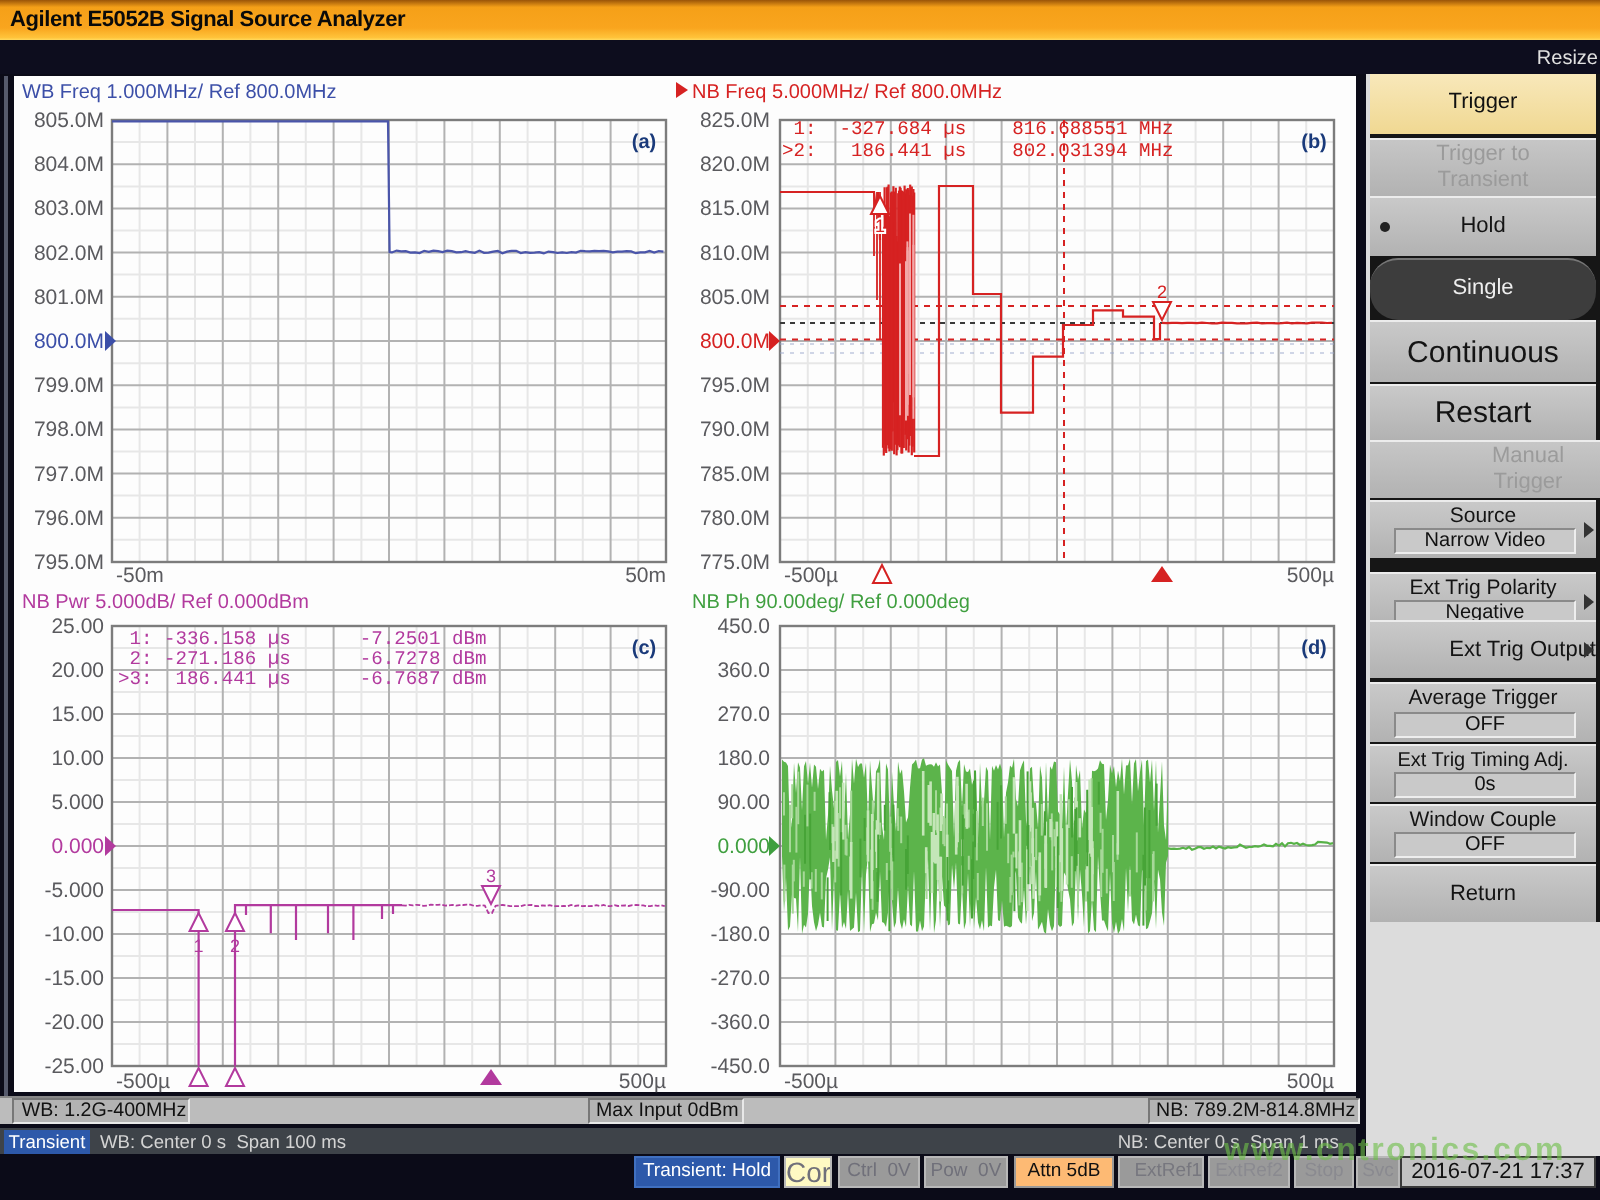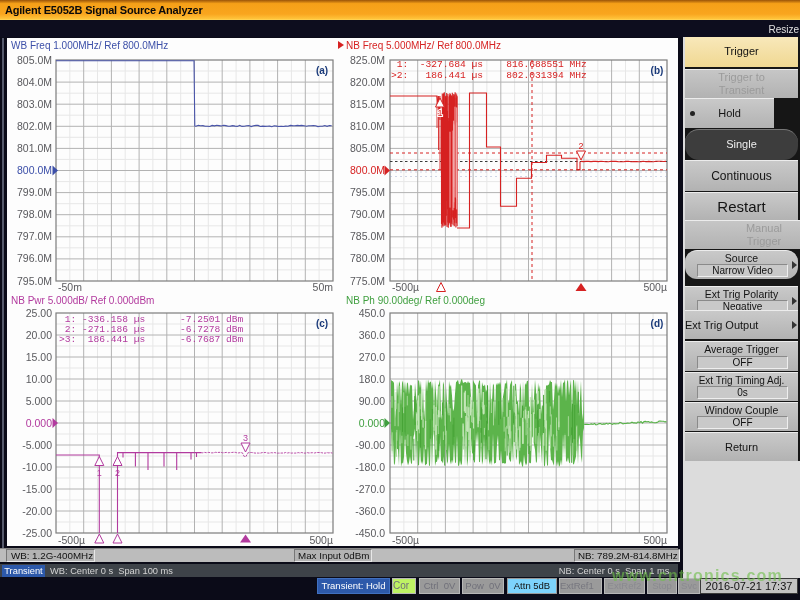--- a/index.html
+++ b/index.html
@@ -13,48 +13,48 @@
 <div style="position:absolute;left:2px;top:38px;width:2px;height:522px;background:#565a6c;"></div>
 <div style="position:absolute;left:683px;top:37px;width:117px;height:424px;background:#161616;"></div>
 <div style="position:absolute;left:683px;top:37px;width:2px;height:424px;background:#dcdcdc;"></div>
 <div style="position:absolute;left:683px;top:461px;width:117px;height:117px;background:#dcdcdc;"></div>
 <div style="position:absolute;left:685px;top:37px;width:113px;height:30px;background:linear-gradient(#f8e8ba,#f0d892);font-size:11px;">
     <div style="position:absolute;left:0;right:0;top:8px;text-align:center;line-height:13px;color:#111;">Trigger</div>
   </div>
 <div style="position:absolute;left:685px;top:68.5px;width:113px;height:28px;background:linear-gradient(#c6c6c6,#b2b2b2);border-top:1px solid #ececec;font-size:11px;">
     <div style="position:absolute;left:0;right:0;top:1px;text-align:center;line-height:13px;color:#9b9b9b;">Trigger to<br>Transient</div>
   </div>
-<div style="position:absolute;left:685px;top:98px;width:89px;height:29px;background:linear-gradient(#c9c9c9,#b2b2b2);border-top:1px solid #ececec;font-size:11px;">
+<div style="position:absolute;left:685px;top:98px;width:113px;height:29px;background:linear-gradient(#c9c9c9,#b2b2b2);border-top:1px solid #ececec;font-size:11px;">
     <div style="position:absolute;left:0;right:0;top:8px;text-align:center;line-height:13px;color:#141414;">Hold</div>
     <div style="position:absolute;left:5px;top:12px;width:5px;height:5px;border-radius:50%;background:#222;"></div>
   </div>
 <div style="position:absolute;left:685px;top:128.5px;width:113px;height:30px;background:#3d3d3d;border-top:1px solid #777;font-size:11px;border-radius:14px;">
     <div style="position:absolute;left:0;right:0;top:8px;text-align:center;line-height:13px;color:#eee;">Single</div>
   </div>
-<div style="position:absolute;left:685px;top:159.5px;width:113px;height:30px;background:linear-gradient(#c9c9c9,#b2b2b2);border-top:1px solid #ececec;font-size:12px;">
+<div style="position:absolute;left:685px;top:159.5px;width:113px;height:30px;background:linear-gradient(#c9c9c9,#b2b2b2);border-top:1px solid #ececec;font-size:15px;">
     <div style="position:absolute;left:0;right:0;top:9px;text-align:center;line-height:13px;color:#141414;">Continuous</div>
   </div>
 <div style="position:absolute;left:685px;top:191.5px;width:113px;height:27px;background:linear-gradient(#c9c9c9,#b2b2b2);border-top:1px solid #ececec;font-size:15px;">
     <div style="position:absolute;left:0;right:0;top:7px;text-align:center;line-height:13px;color:#141414;">Restart</div>
   </div>
 <div style="position:absolute;left:685px;top:220px;width:113px;height:28px;background:linear-gradient(#c6c6c6,#b2b2b2);border-top:1px solid #ececec;font-size:11px;padding-left:45px;">
     <div style="position:absolute;left:0;right:0;top:1px;text-align:center;line-height:13px;color:#9b9b9b;">Manual<br>Trigger</div>
   </div>
-<div style="position:absolute;left:685px;top:250px;width:113px;height:28px;background:linear-gradient(#c9c9c9,#b2b2b2);border-top:1px solid #ececec;font-size:11px;border-radius:12px;">
+<div style="position:absolute;left:685px;top:250px;width:113px;height:28px;background:linear-gradient(#c9c9c9,#b2b2b2);border-top:1px solid #ececec;font-size:11px;">
     <div style="position:absolute;left:0;right:0;top:1px;text-align:center;line-height:13px;font-size:10.5px;color:#141414;white-space:nowrap;">Source</div>
     <div style="position:absolute;left:12px;right:10px;bottom:2px;height:11px;background:#c9c9c9;border:1px solid;border-color:#8a8a8a #eee #eee #8a8a8a;text-align:center;font-size:10px;line-height:11px;color:#111;white-space:nowrap;">Narrow Video</div>
     <div style="position:absolute;right:1px;top:10px;width:0;height:0;border-left:5px solid #333;border-top:4px solid transparent;border-bottom:4px solid transparent;"></div>
   </div>
 <div style="position:absolute;left:685px;top:286px;width:113px;height:28px;background:linear-gradient(#c9c9c9,#b2b2b2);border-top:1px solid #ececec;font-size:11px;">
     <div style="position:absolute;left:0;right:0;top:1px;text-align:center;line-height:13px;font-size:10.5px;color:#141414;white-space:nowrap;">Ext Trig Polarity</div>
     <div style="position:absolute;left:12px;right:10px;bottom:2px;height:11px;background:#c9c9c9;border:1px solid;border-color:#8a8a8a #eee #eee #8a8a8a;text-align:center;font-size:10px;line-height:11px;color:#111;white-space:nowrap;">Negative</div>
     <div style="position:absolute;right:1px;top:10px;width:0;height:0;border-left:5px solid #333;border-top:4px solid transparent;border-bottom:4px solid transparent;"></div>
   </div>
 <div style="position:absolute;left:685px;top:310px;width:113px;height:28px;background:linear-gradient(#c9c9c9,#b2b2b2);border-top:1px solid #ececec;font-size:11px;">
-    <div style="position:absolute;left:0;right:0;top:8px;text-align:left;line-height:13px;color:#141414;">Ext Trig Output</div>
+    <div style="position:absolute;left:0;right:0;top:8px;text-align:right;line-height:13px;color:#141414;">Ext Trig Output</div>
     <div style="position:absolute;right:1px;top:10px;width:0;height:0;border-left:5px solid #333;border-top:4px solid transparent;border-bottom:4px solid transparent;"></div>
   </div>
 <div style="position:absolute;left:685px;top:340.5px;width:113px;height:29px;background:linear-gradient(#c9c9c9,#b2b2b2);border-top:1px solid #ececec;font-size:11px;">
     <div style="position:absolute;left:0;right:0;top:1px;text-align:center;line-height:13px;font-size:10.5px;color:#141414;white-space:nowrap;">Average Trigger</div>
     <div style="position:absolute;left:12px;right:10px;bottom:2px;height:11px;background:#c9c9c9;border:1px solid;border-color:#8a8a8a #eee #eee #8a8a8a;text-align:center;font-size:10px;line-height:11px;color:#111;white-space:nowrap;">OFF</div>
   </div>
 <div style="position:absolute;left:685px;top:371.5px;width:113px;height:28px;background:linear-gradient(#c9c9c9,#b2b2b2);border-top:1px solid #ececec;font-size:11px;">
     <div style="position:absolute;left:0;right:0;top:1px;text-align:center;line-height:13px;font-size:10px;color:#141414;white-space:nowrap;">Ext Trig Timing Adj.</div>
     <div style="position:absolute;left:12px;right:10px;bottom:2px;height:11px;background:#c9c9c9;border:1px solid;border-color:#8a8a8a #eee #eee #8a8a8a;text-align:center;font-size:10px;line-height:11px;color:#111;white-space:nowrap;">0s</div>
   </div>
@@ -68,25 +68,25 @@
 
 <div style="position:absolute;left:0;top:548px;width:678px;height:13px;background:#bcbcbc;border-top:1px solid #888;"></div>
 <div style="position:absolute;left:6px;top:548.5px;width:84px;height:11.5px;background:#b3b3b3;border:1px solid;border-color:#777 #e8e8e8 #e8e8e8 #777;font-size:9.8px;line-height:11.5px;padding-left:3px;color:#111;white-space:nowrap;overflow:hidden;text-align:center;">WB: 1.2G-400MHz</div>
 <div style="position:absolute;left:294px;top:548.5px;width:73px;height:11.5px;background:#b3b3b3;border:1px solid;border-color:#777 #e8e8e8 #e8e8e8 #777;font-size:9.8px;line-height:11.5px;padding-left:3px;color:#111;white-space:nowrap;overflow:hidden;">Max Input 0dBm</div>
 <div style="position:absolute;left:574px;top:548.5px;width:101px;height:11.5px;background:#b3b3b3;border:1px solid;border-color:#777 #e8e8e8 #e8e8e8 #777;font-size:9.8px;line-height:11.5px;padding-left:3px;color:#111;white-space:nowrap;overflow:hidden;">NB: 789.2M-814.8MHz</div>
 <div style="position:absolute;left:0;top:564px;width:678px;height:13px;background:#3e4349;"></div>
 <div style="position:absolute;left:2px;top:564.5px;width:43px;height:12px;background:#2d59aa;color:#fff;font-size:9.3px;line-height:12px;text-align:center;">Transient</div>
 <div style="position:absolute;left:50px;top:564.5px;height:12px;color:#d4d4d4;font-size:9.3px;line-height:12px;">WB: Center 0 s&nbsp;&nbsp;Span 100 ms</div>
 <div style="position:absolute;left:0;top:564.5px;width:672px;height:12px;color:#d4d4d4;font-size:9.3px;line-height:12px;text-align:right;">NB: Center 0 s&nbsp;&nbsp;Span 1 ms&nbsp;</div>
 <div style="position:absolute;left:317px;top:578px;width:71px;height:14px;background:#2d59aa;border:1px solid #4070c0;font-size:9.5px;line-height:14px;text-align:center;color:#fff;white-space:nowrap;overflow:hidden;">Transient: Hold</div>
-<div style="position:absolute;left:392px;top:578px;width:22px;height:14px;background:#bef264;border:1px solid #b8b8b8;font-size:10px;line-height:14px;color:#70707a;white-space:nowrap;overflow:hidden;">Cor</div>
+<div style="position:absolute;left:392px;top:578px;width:22px;height:14px;background:#fef9c3;border:1px solid #b8b8b8;font-size:14px;line-height:14px;text-align:center;color:#70707a;white-space:nowrap;overflow:hidden;">Cor</div>
 <div style="position:absolute;left:419px;top:578px;width:39px;height:14px;background:#9a9a9a;border:1px solid #b8b8b8;font-size:9.5px;line-height:14px;text-align:center;color:#70707a;white-space:nowrap;overflow:hidden;">Ctrl&nbsp;&nbsp;0V</div>
 <div style="position:absolute;left:462px;top:578px;width:40px;height:14px;background:#9a9a9a;border:1px solid #b8b8b8;font-size:9.5px;line-height:14px;text-align:center;color:#70707a;white-space:nowrap;overflow:hidden;">Pow&nbsp;&nbsp;0V</div>
-<div style="position:absolute;left:507px;top:578px;width:48px;height:14px;background:#7dd3fc;border:1px solid #999;font-size:9.5px;line-height:14px;text-align:center;color:#111;white-space:nowrap;overflow:hidden;">Attn 5dB</div>
-<div style="position:absolute;left:559px;top:578px;width:41px;height:14px;background:#9a9a9a;border:1px solid #b8b8b8;font-size:9.5px;line-height:14px;text-align:left;color:#77777f;white-space:nowrap;overflow:hidden;">ExtRef1</div>
+<div style="position:absolute;left:507px;top:578px;width:48px;height:14px;background:#fdba74;border:1px solid #999;font-size:9.5px;line-height:14px;text-align:center;color:#111;white-space:nowrap;overflow:hidden;">Attn 5dB</div>
+<div style="position:absolute;left:559px;top:578px;width:41px;height:14px;background:#9a9a9a;border:1px solid #b8b8b8;font-size:9.5px;line-height:14px;text-align:right;color:#77777f;white-space:nowrap;overflow:hidden;">ExtRef1</div>
 <div style="position:absolute;left:604px;top:578px;width:39px;height:14px;background:#9a9a9a;border:1px solid #b8b8b8;font-size:9.5px;line-height:14px;text-align:center;color:#8a8a90;white-space:nowrap;overflow:hidden;">ExtRef2</div>
 <div style="position:absolute;left:647px;top:578px;width:28px;height:14px;background:#9a9a9a;border:1px solid #b8b8b8;font-size:9.5px;line-height:14px;text-align:center;color:#8a8a90;white-space:nowrap;overflow:hidden;">Stop</div>
 <div style="position:absolute;left:678px;top:578px;width:20px;height:14px;background:#9a9a9a;border:1px solid #b8b8b8;font-size:9.5px;line-height:14px;text-align:center;color:#8a8a90;white-space:nowrap;overflow:hidden;">Svc</div>
 <div style="position:absolute;left:700px;top:578px;width:96px;height:14px;background:#c2c2c2;border:1px solid #3a3a3a;font-size:11px;line-height:14px;text-align:center;color:#111;">2016-07-21 17:37</div>
 <div style="position:absolute;left:612px;top:567px;width:180px;font-size:16px;font-weight:bold;color:rgba(110,191,73,0.62);font-family:'Liberation Sans',sans-serif;letter-spacing:1.2px;">www.cntronics.com</div>
 
 <svg width="800" height="600" viewBox="0 0 800 600" style="position:absolute;left:0;top:0" font-family="Liberation Sans, sans-serif">
 <g>
       <line x1="69.8" y1="60" x2="69.8" y2="281" stroke="#e7e7e7" stroke-width="1"></line>
 <line x1="97.5" y1="60" x2="97.5" y2="281" stroke="#e7e7e7" stroke-width="1"></line>

